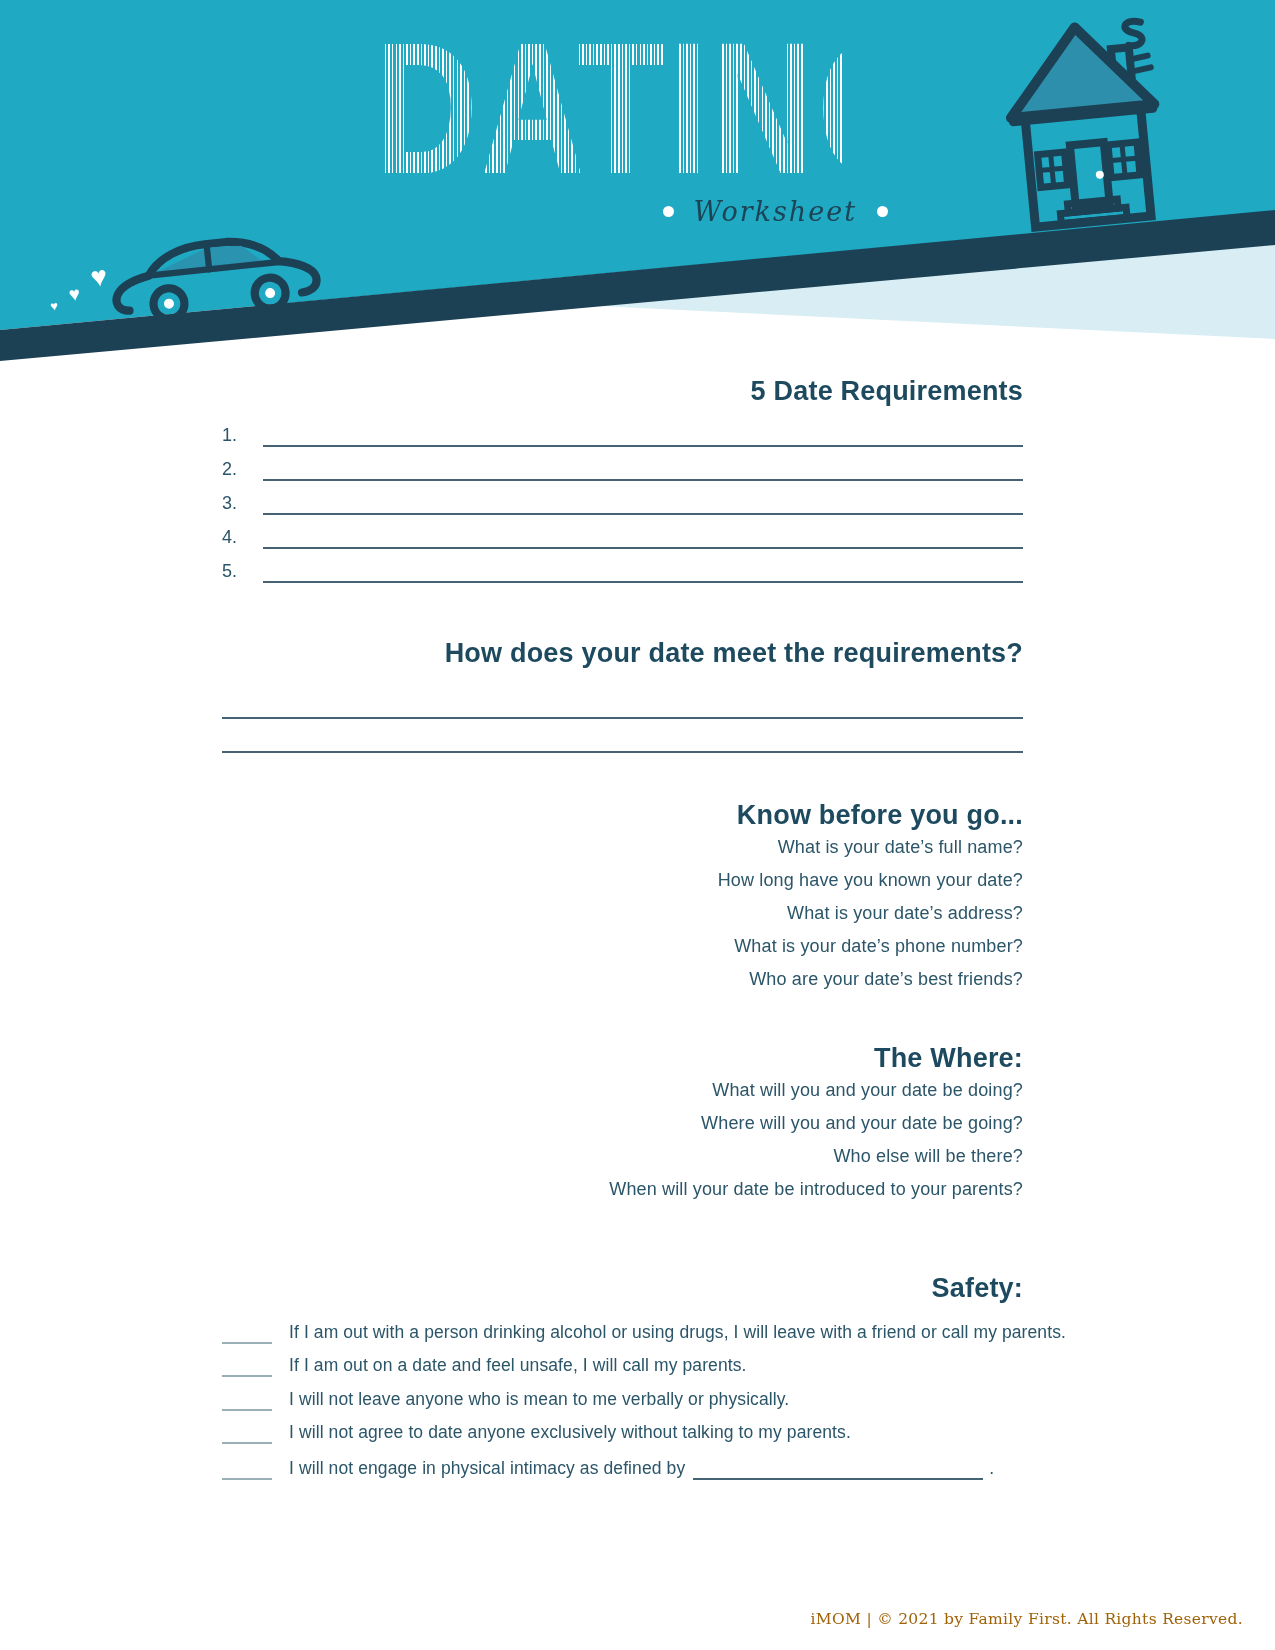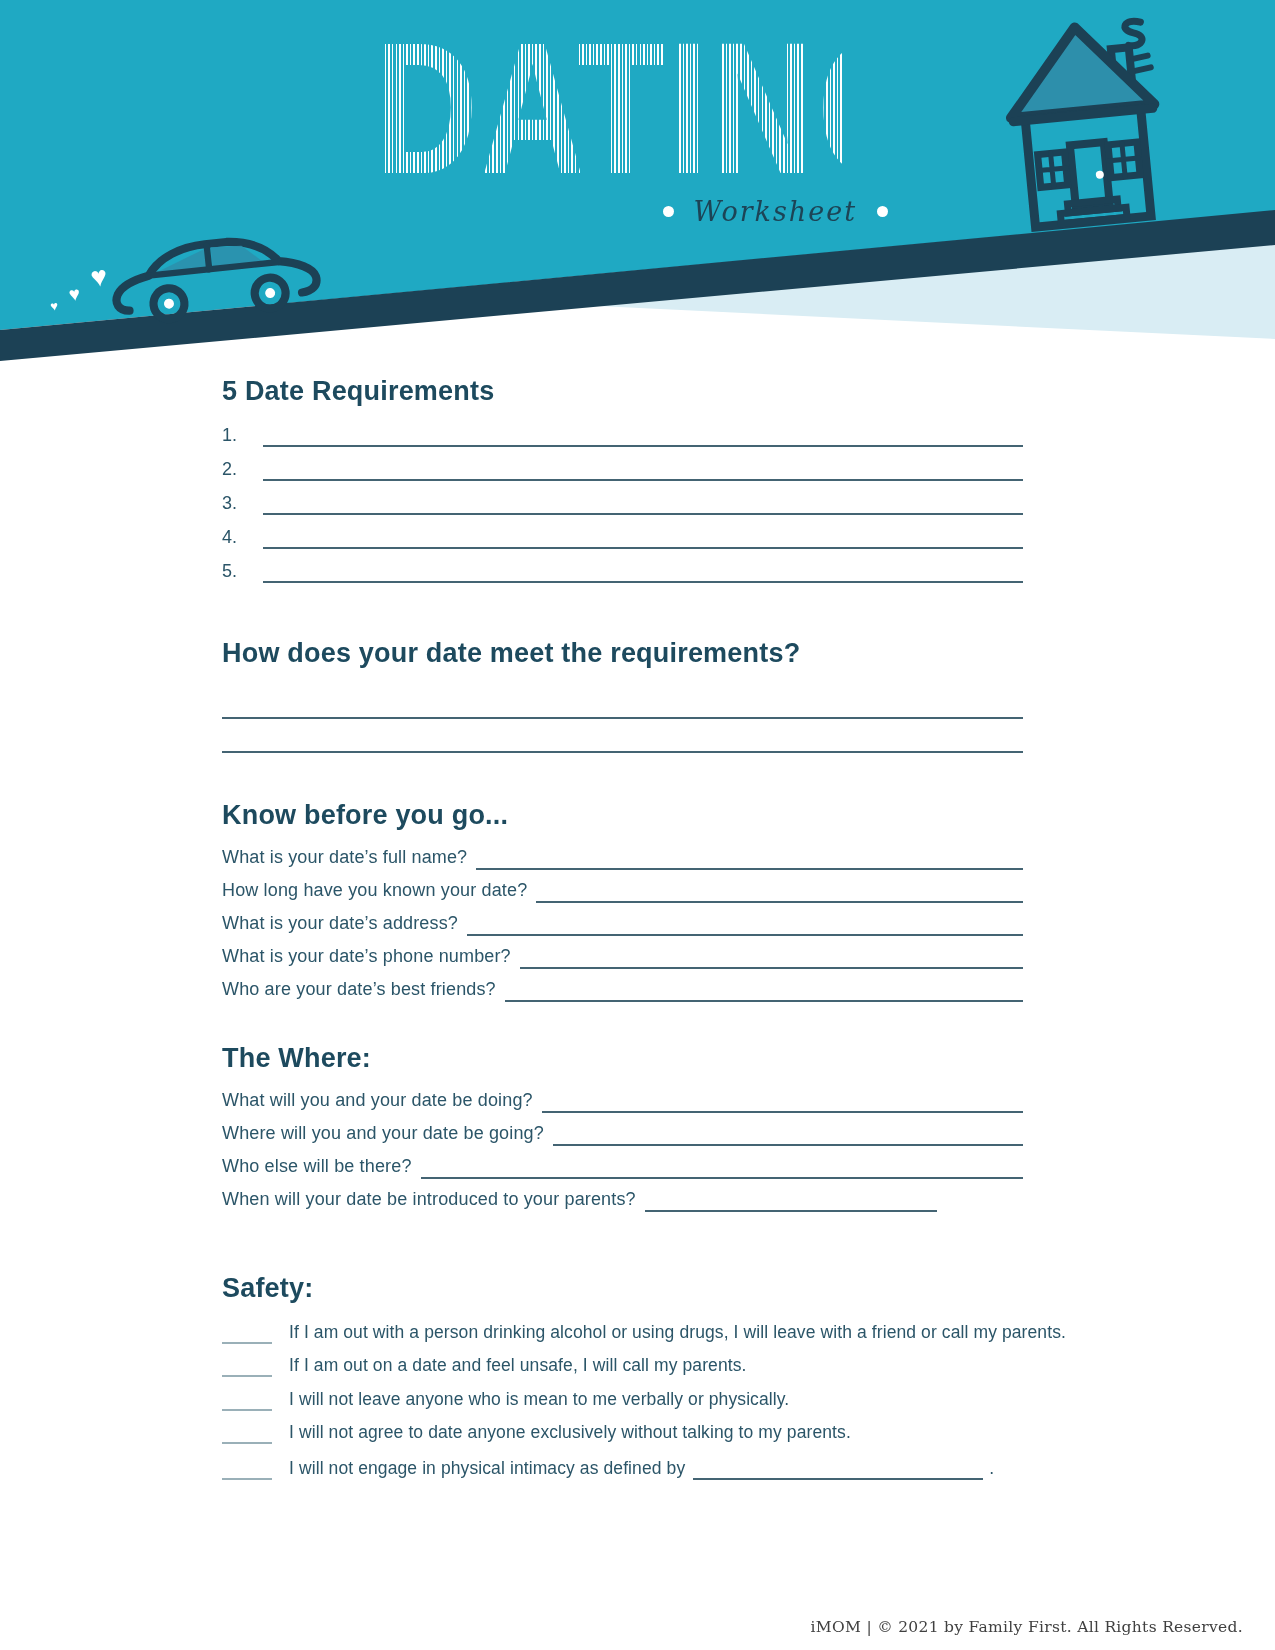--- a/index.html
+++ b/index.html
@@ -63,31 +63,32 @@
   .hearts span { position:absolute; line-height:1; }
   .hearts .h1 { left:0;  top:32px; font-size:13px; }
   .hearts .h2 { left:20px; top:20px; font-size:19px; }
   .hearts .h3 { left:44px; top:2px;  font-size:28px; }
 
   
   main { padding:0 252px 0 222px; }
   h2 {
     color:#1d4a5e; font-size:27px; font-weight:700; letter-spacing:0.2px;
     line-height:32px;
+    text-align:right;
   }
   .h-req    { margin-top:13px; }
   .h-meet   { margin-top:54px; }
   .h-know   { margin-top:46px; }
   .h-date   { margin-top:40px; }
   .h-safety { margin-top:60px; }
 
   .rows { margin-top:6px; }
   .rows-meet { margin-top:16px; }
   .blank-row { display:flex; align-items:flex-end; height:34px; }
-  .blank-row.q { height:33px; }
+  .blank-row.q { height:33px;flex-direction:column; }
   .num {
     flex:0 0 32px; font-size:18px; color:#2b5568; padding-bottom:1px;
   }
   .q-label {
     font-size:18px; color:#2b5568; letter-spacing:0.15px;
     padding-bottom:2px; white-space:nowrap;
   }
   .fill-line {
     flex:1 1 auto; border-bottom:2px solid #446473; height:10px;
     margin-left:9px;
@@ -102,22 +103,22 @@
     margin-right:17px;
   }
   .safety-text { font-size:17.5px; color:#2b5568; letter-spacing:0.1px;
     padding-bottom:1px; white-space:nowrap; }
   .safety-row .trail { flex:0 0 290px; margin-left:8px; }
   .safety-row .suffix { font-size:17.5px; color:#2b5568; margin-left:6px; padding-bottom:1px; }
   .gap-before { margin-top:2px; }
 
   
   .footer {
-    position:absolute; right:32px; bottom:14px;
-    font-family:"DejaVu Serif", serif; font-size:15.5px; color:#404040;
+    position:absolute; right:32px; bottom:22px;
+    font-family:"DejaVu Serif", serif; font-size:15.5px; color:#a16207;
     letter-spacing:0.3px;
   }
 
   svg .stroke { stroke:#1c4155; fill:none; stroke-linecap:round; stroke-linejoin:round; }
 </style>
 </head>
 <body>
 
 <div class="hero">
   <div class="hero-sky"></div>

